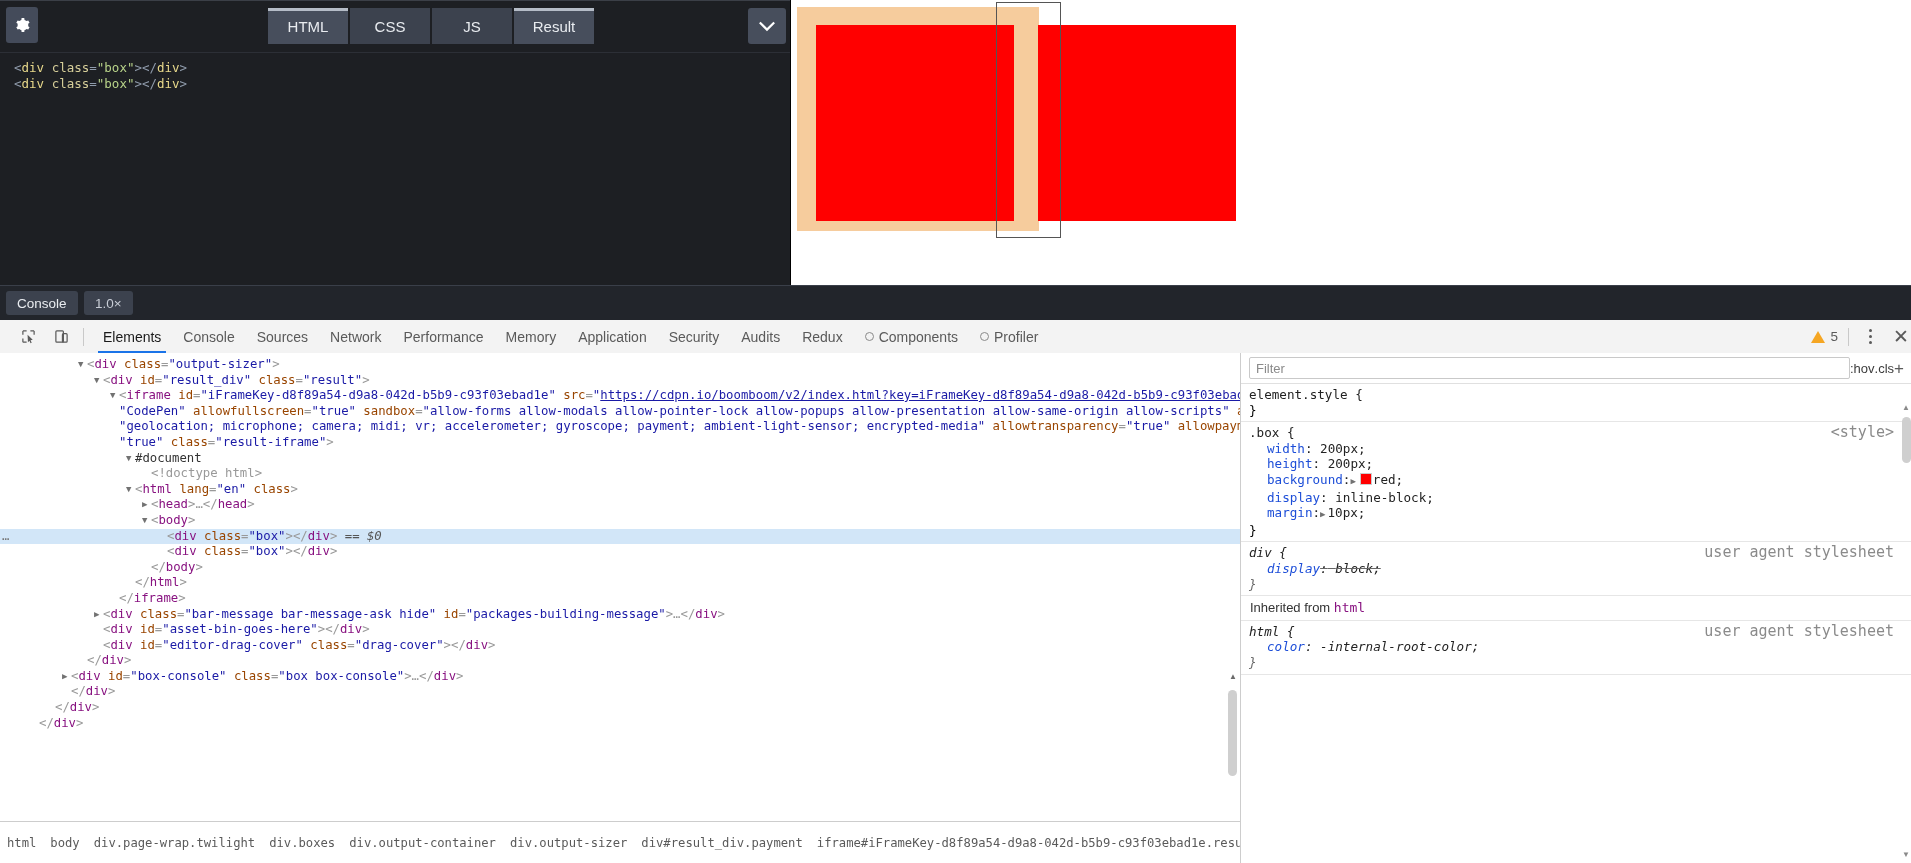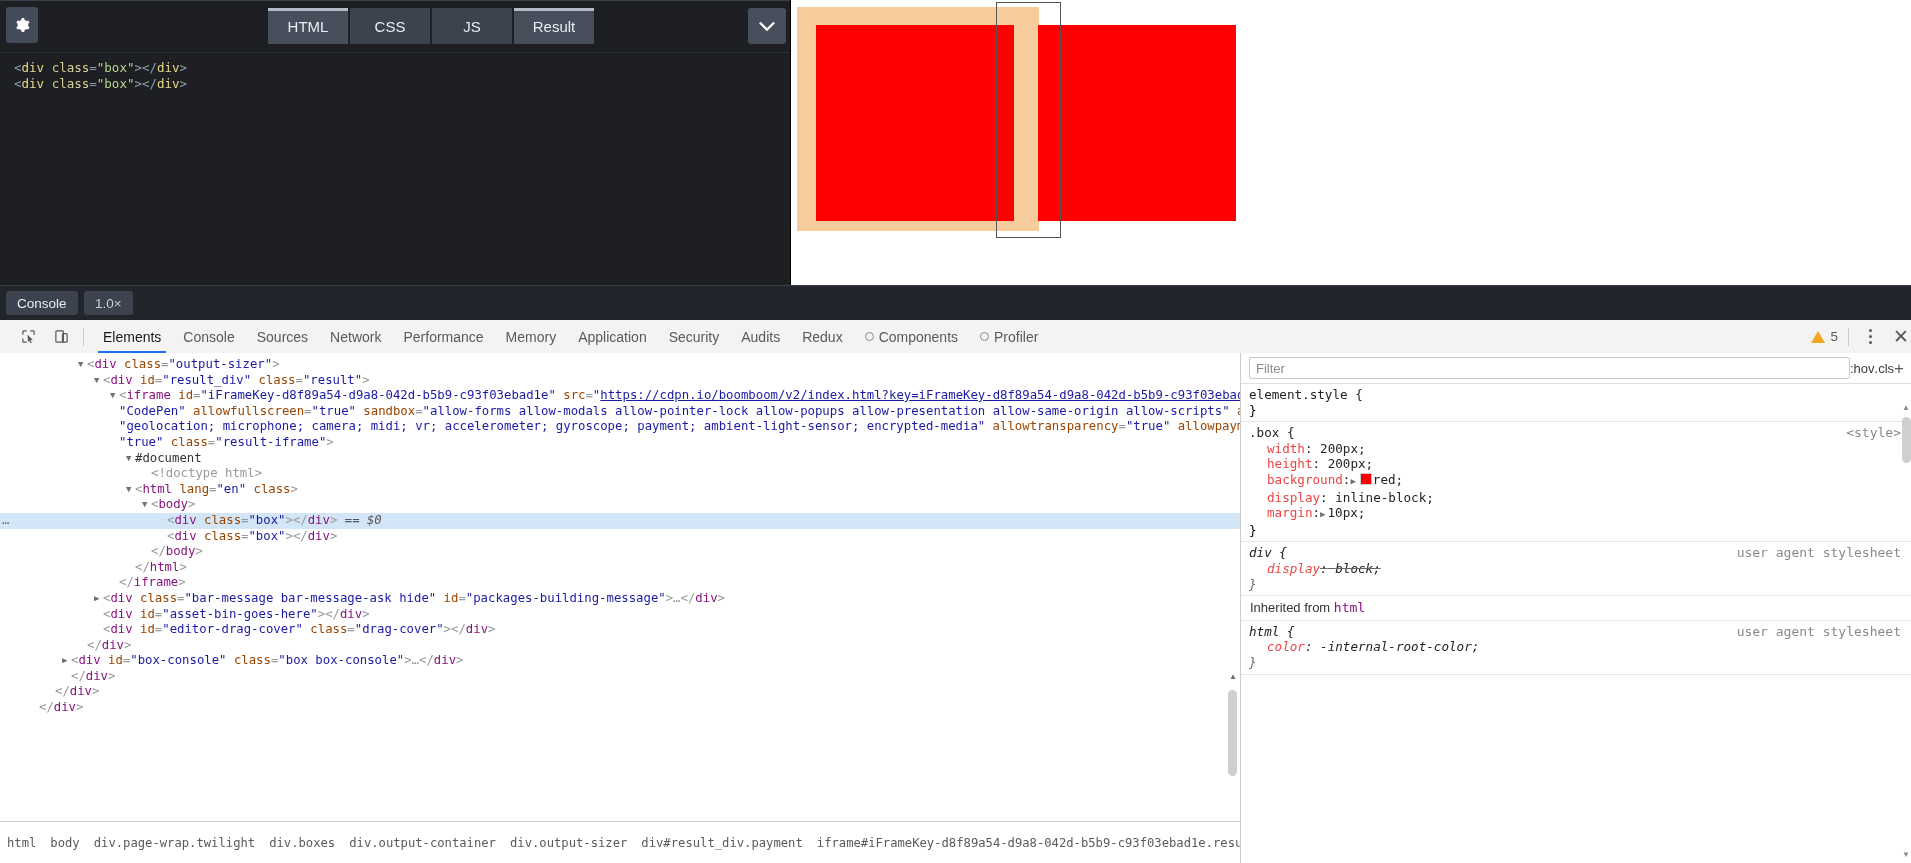--- a/index.html
+++ b/index.html
@@ -146,24 +146,24 @@
   .sp-filterbar{height:30px;display:flex;align-items:center;padding:0 8px;border-bottom:1px solid #e0e0e0;background:#fff;}
   .sp-filter{
     flex:1;height:20px;border:1px solid #c9c9c9;border-radius:2px;padding:0 6px;
     font-size:13px;color:#8a8a8a;display:flex;align-items:center;cursor:text;
   }
   .sp-ctl{font-size:13px;color:#3b3b3b;cursor:pointer;white-space:nowrap;}
   .sp-plus{font-size:17px;color:#5a5a5a;cursor:pointer;line-height:1;}
 
   .rules{font-family:"DejaVu Sans Mono","Liberation Mono",monospace;font-size:12.6px;line-height:15.6px;padding:0;}
   .rule{padding:3px 0 3px 8px;border-bottom:1px solid #e6e6e6;position:relative;}
-  .rule .srcname{position:absolute;right:11px;top:3px;color:#8a8a8a;font-size:13px;font-style:normal;}
+  .rule .srcname{position:absolute;right:18px;top:3px;color:#8a8a8a;font-size:15px;font-style:normal;}
   .rule.ua{font-style:italic;color:#666;}
   .sel-name{color:#222;}
-  .prop{color:#ef4444;padding-left:18px;display:inline-block;}
+  .prop{color:#1d4ed8;padding-left:18px;display:inline-block;}
   .pval{color:#222;}
   .struck{text-decoration:line-through;}
   .cswatch{display:inline-block;width:10px;height:10px;background:#ff0000;border:1px solid #ccc;vertical-align:-1px;margin:0 1px 0 2px;}
   .expander{color:#727272;font-size:9px;margin-right:2px;}
   .inh-header{padding:4px 0 4px 9px;font-family:"Liberation Sans",sans-serif;font-size:13px;color:#333;border-bottom:1px solid #e6e6e6;background:#fff;}
   .inh-header .tagk{color:#881280;font-family:"DejaVu Sans Mono",monospace;}
 
   .sp-scroll{position:absolute;right:1px;top:64px;width:9px;height:46px;background:#cfcfcf;border-radius:5px;}
   .sp-arrow-up{position:absolute;right:2px;top:50px;font-size:8px;color:#8a8a8a;}
   .sp-arrow-dn{position:absolute;right:2px;bottom:4px;font-size:8px;color:#8a8a8a;}
@@ -306,20 +306,21 @@
     <div class="dom-pane" id="dom-pane">
         <div class="dl" style="padding-left: 78px;"><span class="tri open"></span><span class="d-gry">&lt;</span><span class="d-pnk">div</span> <span class="d-org">class</span><span class="d-gry">=</span><span class="d-blu">"output-sizer"</span><span class="d-gry">&gt;</span></div>
         <div class="dl" style="padding-left: 94px;"><span class="tri open"></span><span class="d-gry">&lt;</span><span class="d-pnk">div</span> <span class="d-org">id</span><span class="d-gry">=</span><span class="d-blu">"result_div"</span> <span class="d-org">class</span><span class="d-gry">=</span><span class="d-blu">"result"</span><span class="d-gry">&gt;</span></div>
         <div class="dl" style="padding-left: 110px;"><span class="tri open"></span><span class="d-gry">&lt;</span><span class="d-pnk">iframe</span> <span class="d-org">id</span><span class="d-gry">=</span><span class="d-blu">"iFrameKey-d8f89a54-d9a8-042d-b5b9-c93f03ebad1e"</span> <span class="d-org">src</span><span class="d-gry">=</span><span class="d-blu">"</span><span class="d-lnk">https://cdpn.io/boomboom/v2/index.html?key=iFrameKey-d8f89a54-d9a8-042d-b5b9-c93f03ebad1e</span> </div>
         <div class="dl" style="padding-left: 110px;"><span class="tri none"></span><span class="d-blu">"CodePen"</span> <span class="d-org">allowfullscreen</span><span class="d-gry">=</span><span class="d-blu">"true"</span> <span class="d-org">sandbox</span><span class="d-gry">=</span><span class="d-blu">"allow-forms allow-modals allow-pointer-lock allow-popups allow-presentation allow-same-origin allow-scripts"</span> <span class="d-org">allow</span></div>
         <div class="dl" style="padding-left: 110px;"><span class="tri none"></span><span class="d-blu">"geolocation; microphone; camera; midi; vr; accelerometer; gyroscope; payment; ambient-light-sensor; encrypted-media"</span> <span class="d-org">allowtransparency</span><span class="d-gry">=</span><span class="d-blu">"true"</span> <span class="d-org">allowpaymentrequest</span></div>
         <div class="dl" style="padding-left: 110px;"><span class="tri none"></span><span class="d-blu">"true"</span> <span class="d-org">class</span><span class="d-gry">=</span><span class="d-blu">"result-iframe"</span><span class="d-gry">&gt;</span></div>
         <div class="dl" style="padding-left: 126px;"><span class="tri open"></span><span class="d-txt">#document</span></div>
         <div class="dl" style="padding-left: 142px;"><span class="tri none"></span><span class="d-gry">&lt;!doctype html&gt;</span></div>
         <div class="dl" style="padding-left: 126px;"><span class="tri open"></span><span class="d-gry">&lt;</span><span class="d-pnk">html</span> <span class="d-org">lang</span><span class="d-gry">=</span><span class="d-blu">"en"</span> <span class="d-org">class</span><span class="d-gry">&gt;</span></div>
+        <div class="dl" style="padding-left: 142px;"><span class="tri closed"></span><span class="d-gry">&lt;</span><span class="d-pnk">head</span><span class="d-gry">&gt;</span><span class="d-gry">…</span><span class="d-gry">&lt;/</span><span class="d-pnk">head</span><span class="d-gry">&gt;</span></div>
         <div class="dl" style="padding-left: 142px;"><span class="tri open"></span><span class="d-gry">&lt;</span><span class="d-pnk">body</span><span class="d-gry">&gt;</span></div>
         <div class="dl sel" style="padding-left: 158px;"><span class="tri none"></span><span class="d-gry">&lt;</span><span class="d-pnk">div</span> <span class="d-org">class</span><span class="d-gry">=</span><span class="d-blu">"box"</span><span class="d-gry">&gt;&lt;/</span><span class="d-pnk">div</span><span class="d-gry">&gt;</span> <span class="d-var">== $0</span></div>
         <div class="dl" style="padding-left: 158px;"><span class="tri none"></span><span class="d-gry">&lt;</span><span class="d-pnk">div</span> <span class="d-org">class</span><span class="d-gry">=</span><span class="d-blu">"box"</span><span class="d-gry">&gt;&lt;/</span><span class="d-pnk">div</span><span class="d-gry">&gt;</span></div>
         <div class="dl" style="padding-left: 142px;"><span class="tri none"></span><span class="d-gry">&lt;/</span><span class="d-pnk">body</span><span class="d-gry">&gt;</span></div>
         <div class="dl" style="padding-left: 126px;"><span class="tri none"></span><span class="d-gry">&lt;/</span><span class="d-pnk">html</span><span class="d-gry">&gt;</span></div>
         <div class="dl" style="padding-left: 110px;"><span class="tri none"></span><span class="d-gry">&lt;/</span><span class="d-pnk">iframe</span><span class="d-gry">&gt;</span></div>
         <div class="dl" style="padding-left: 94px;"><span class="tri closed"></span><span class="d-gry">&lt;</span><span class="d-pnk">div</span> <span class="d-org">class</span><span class="d-gry">=</span><span class="d-blu">"bar-message bar-message-ask hide"</span> <span class="d-org">id</span><span class="d-gry">=</span><span class="d-blu">"packages-building-message"</span><span class="d-gry">&gt;…&lt;/</span><span class="d-pnk">div</span><span class="d-gry">&gt;</span></div>
         <div class="dl" style="padding-left: 94px;"><span class="tri none"></span><span class="d-gry">&lt;</span><span class="d-pnk">div</span> <span class="d-org">id</span><span class="d-gry">=</span><span class="d-blu">"asset-bin-goes-here"</span><span class="d-gry">&gt;&lt;/</span><span class="d-pnk">div</span><span class="d-gry">&gt;</span></div>
         <div class="dl" style="padding-left: 94px;"><span class="tri none"></span><span class="d-gry">&lt;</span><span class="d-pnk">div</span> <span class="d-org">id</span><span class="d-gry">=</span><span class="d-blu">"editor-drag-cover"</span> <span class="d-org">class</span><span class="d-gry">=</span><span class="d-blu">"drag-cover"</span><span class="d-gry">&gt;&lt;/</span><span class="d-pnk">div</span><span class="d-gry">&gt;</span></div>
         <div class="dl" style="padding-left: 78px;"><span class="tri none"></span><span class="d-gry">&lt;/</span><span class="d-pnk">div</span><span class="d-gry">&gt;</span></div>

